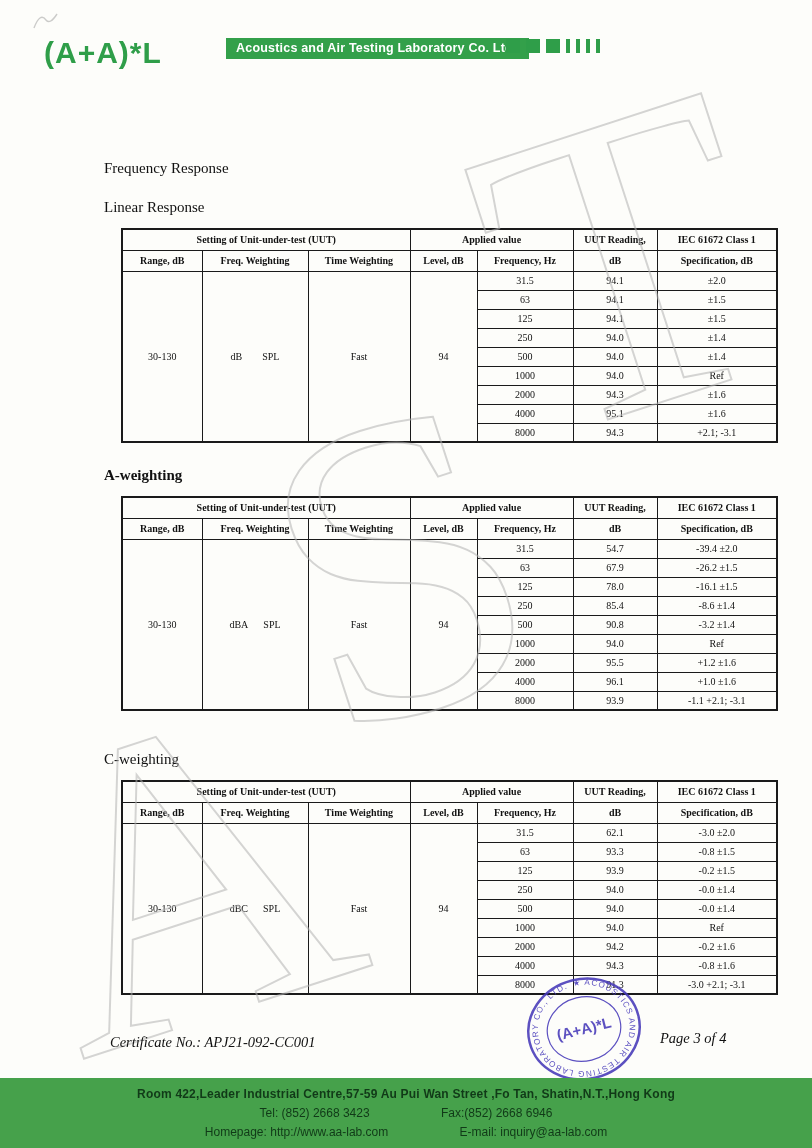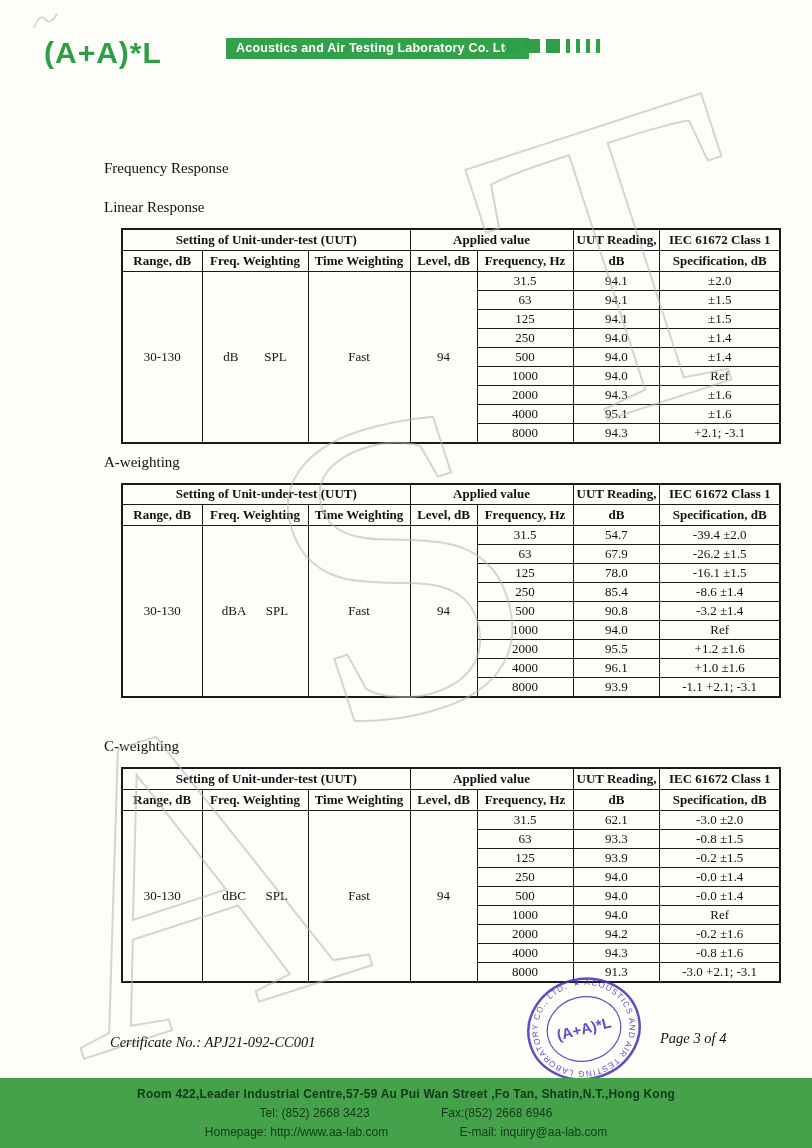--- a/index.html
+++ b/index.html
@@ -36,27 +36,27 @@
   .deco .sq  { width: 14px; height: 14px; background: var(--brand-green, #2f9e49); display: inline-block; }
   .deco .bar { width: 4px;  height: 14px; background: var(--brand-green, #2f9e49); display: inline-block; }
 
   .pen-mark { position: absolute; left: 30px; top: 8px; opacity: .5; }
 
   
   .content { position: absolute; left: 0; top: 112px; width: 100%; }
   .freq-title { margin-left: 104px; font-size: 15px; margin-top: 48px; }
   .tbl-title  { margin-left: 104px; font-size: 15px; }
   .t1 { margin-top: 22px; }
-  .t2 { margin-top: 10px; }
+  .t2 { margin-top: 24px; font-weight: bold; }
   .t3 { margin-top: 40px; }
 
   table.dtable {
     margin-left: 121px; margin-top: 12px;
     border-collapse: collapse;
-    font-size: 13px;
+    font-size: 10px;
     border: 2px solid #1a1a1a;
     table-layout: fixed;
   }
   .dtable th, .dtable td {
     border: 1px solid #1a1a1a;
     text-align: center;
     vertical-align: middle;
     padding: 1px 3px;
     height: 19px;
     overflow: hidden;

